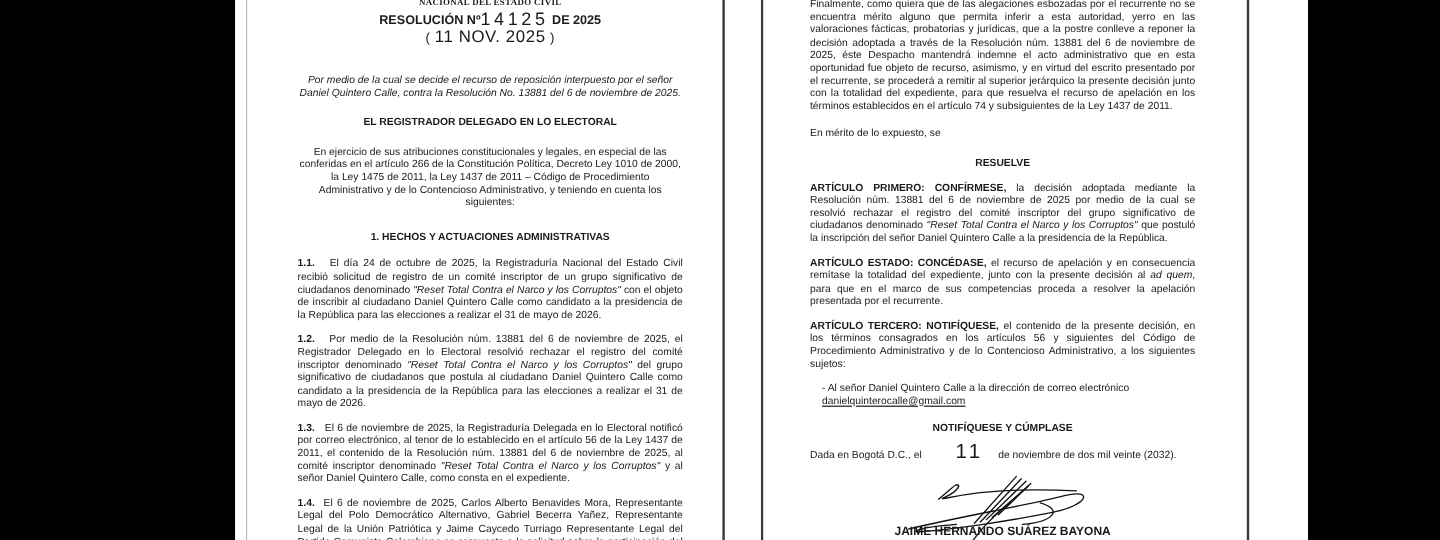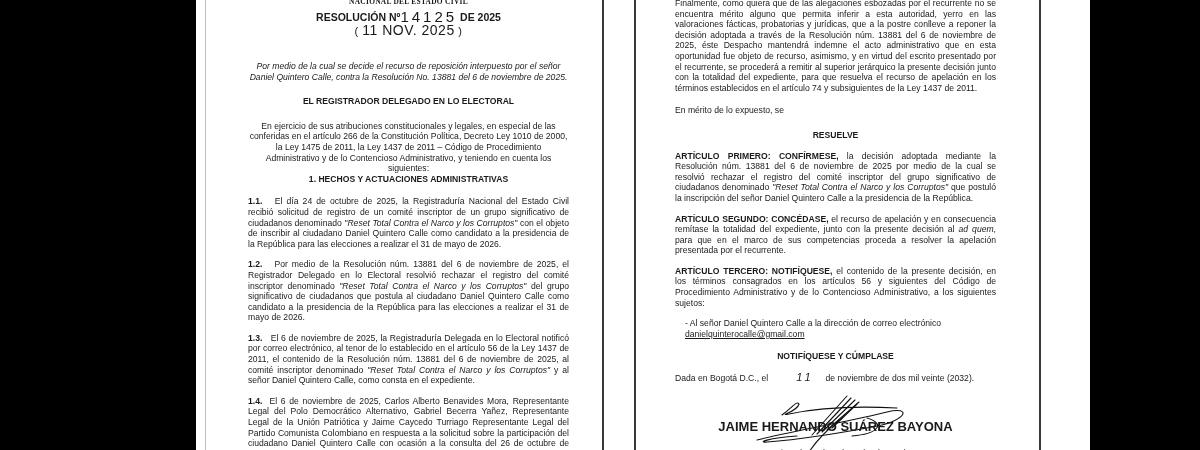--- a/index.html
+++ b/index.html
@@ -24,31 +24,31 @@
   .res-line { text-align:center; font-weight:bold; font-size:10.5px; margin-top:6px; height:14px; }
   .res-num { font-family:"Liberation Sans", sans-serif; font-weight:normal; font-size:15px; letter-spacing:3px; vertical-align:-1px; }
   .res-date { text-align:center; font-size:11px; margin-top:-1px; letter-spacing:0.5px; height:14px; }
   .res-date .stamp { font-family:"Liberation Sans Narrow", "Liberation Sans", sans-serif; font-size:14px; }
   .subject { text-align:center; font-style:italic; margin-top:22px; }
   .center-title { text-align:center; font-weight:bold; }
   p { margin:0; }
   .mt14 { margin-top:14px;text-align:center; }
   .mt12 { margin-top:12px; }
   .mt10 { margin-top:10px; }
-  .mt18 { }
+  .mt18 { margin-top:18px; }
   .num { font-weight:bold; }
   i { font-style:italic; }
   b { font-weight:bold; }
   .bullet { padding-left:10px; }
   .email { text-decoration:underline; }
   .sig-area { position:relative; height:60px; margin-top:6px; }
   .sig-svg { position:absolute; left:62px; top:0; }
-  .sig-name { text-align:center; font-weight:bold; font-size:13px; position:absolute; top:32px; left:0; right:0; }
+  .sig-name { text-align:center; font-weight:bold; font-size:10px; position:absolute; top:48px; left:0; right:0; }
   .sig-title { text-align:center; font-size:8.6px; position:absolute; top:58px; left:0; right:0; }
-  .day-stamp { font-size:11px; letter-spacing:3px; padding:0 12px 0 28px;font-style:italic; }
+  .day-stamp { font-size:17px; letter-spacing:3px; padding:0 12px 0 28px; }
 </style>
 </head>
 <body>
 
 <div class="spread">
 
   <div class="page left">
     <div class="vline light" style="left:9px;"></div>
     <div class="vline" style="left:406px;"></div>
 
@@ -96,21 +96,21 @@
 
       <p class="mt12">En mérito de lo expuesto, se</p>
 
       <p class="center-title mt14">RESUELVE</p>
 
       <p class="mt10">
         <b>ARTÍCULO PRIMERO: CONFÍRMESE,</b><span> la decisión adoptada mediante la Resolución núm. 13881 del 6 de noviembre de 2025 por medio de la cual se resolvió rechazar el registro del comité inscriptor del grupo significativo de ciudadanos denominado </span><i>"Reset Total Contra el Narco y los Corruptos"</i><span> que postuló la inscripción del señor Daniel Quintero Calle a la presidencia de la República.</span>
       </p>
 
       <p class="mt10">
-        <b>ARTÍCULO SEGUNDO: CONCÉDASE,</b><span> el recurso de apelación y en consecuencia remítase la totalidad del expediente, junto con la presente decisión al </span><i>ad quem</i><span>, para que en el marco de sus competencias proceda a resolver la apelación presentada por el recurrente.</span>
+        <b>ARTÍCULO ESTADO: CONCÉDASE,</b><span> el recurso de apelación y en consecuencia remítase la totalidad del expediente, junto con la presente decisión al </span><i>ad quem</i><span>, para que en el marco de sus competencias proceda a resolver la apelación presentada por el recurrente.</span>
       </p>
 
       <p class="mt10">
         <b>ARTÍCULO TERCERO: NOTIFÍQUESE,</b><span> el contenido de la presente decisión, en los términos consagrados en los artículos 56 y siguientes del Código de Procedimiento Administrativo y de lo Contencioso Administrativo, a los siguientes sujetos:</span>
       </p>
 
       <p class="mt10 bullet">
         <span>- Al señor Daniel Quintero Calle a la dirección de correo electrónico</span><br>
         <span class="email">danielquinterocalle@gmail.com</span>
       </p>

